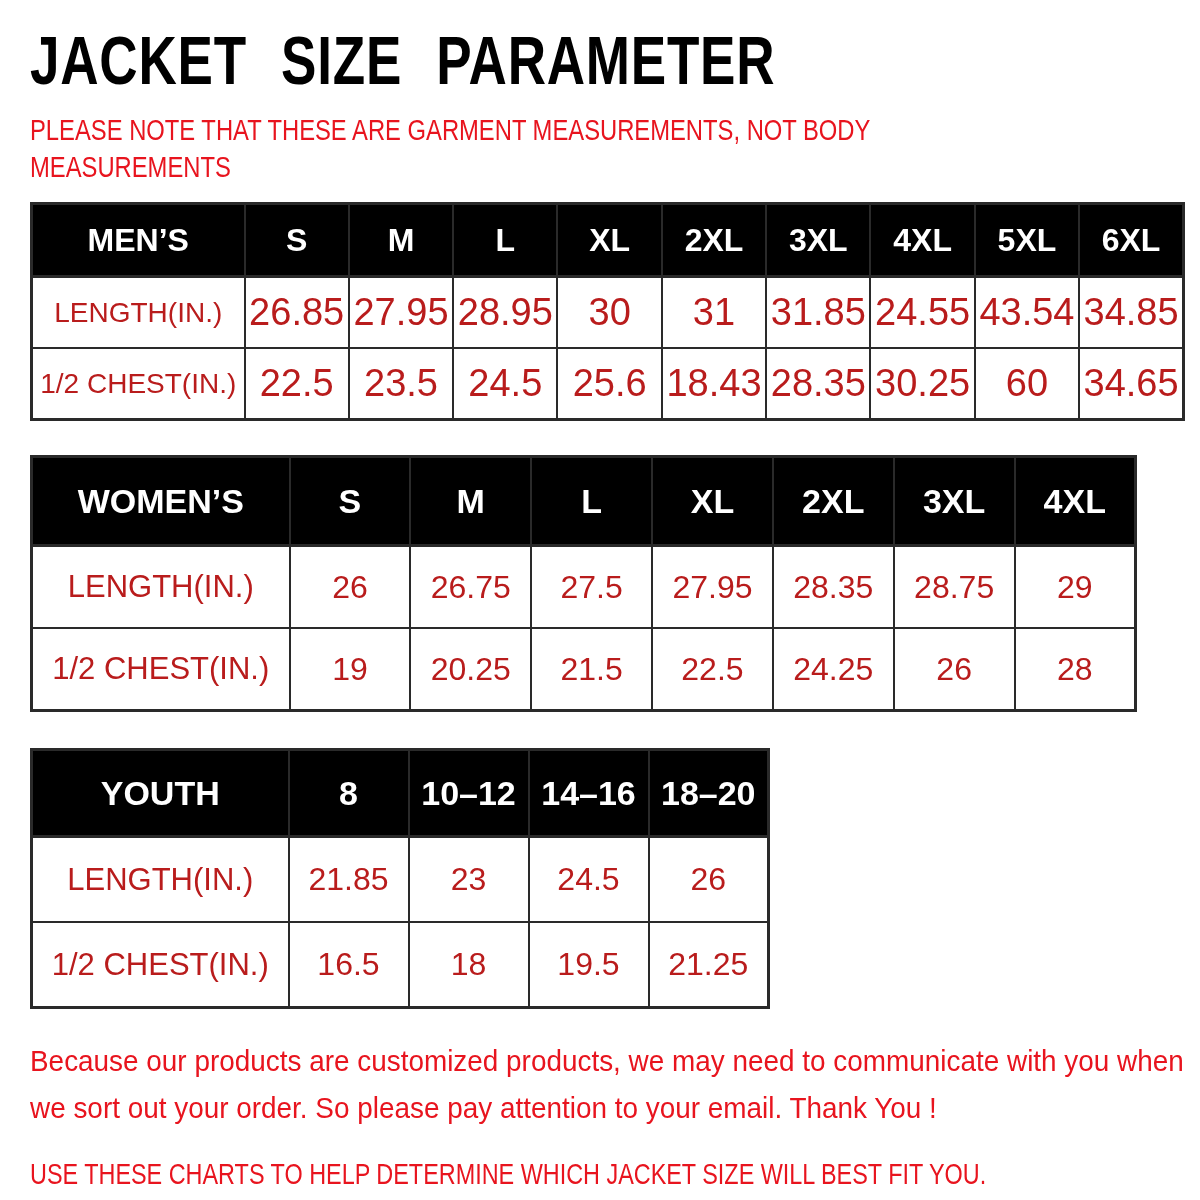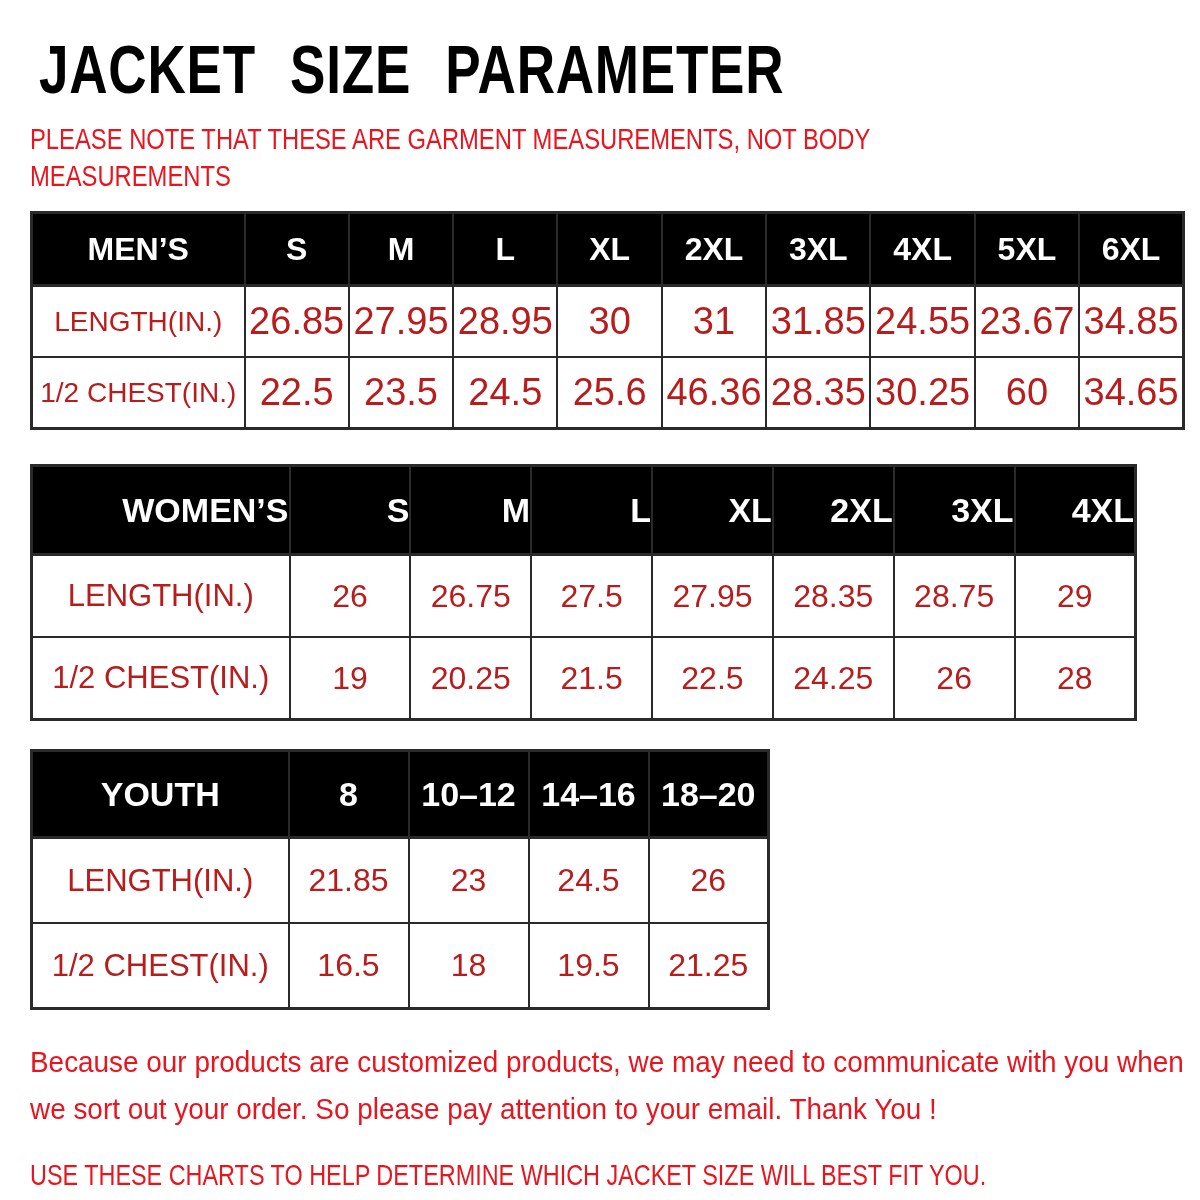--- a/index.html
+++ b/index.html
@@ -7,21 +7,21 @@
     width: 1200px;
     height: 1200px;
     background: #ffffff;
     font-family: "Liberation Sans", sans-serif;
     overflow: hidden;
     color: #111;
   }
   .page { padding: 24px 0 0 30px; }
 
   
-  .title { margin: 9px; height: 72px; }
+  .title { margin: 0; height: 72px; }
   .title .squeeze {
     display: inline-block;
     transform: scaleX(0.78);
     transform-origin: 0 50%;
     font-size: 68px;
     font-weight: bold;
     letter-spacing: 1px;
     word-spacing: 24px;
     white-space: nowrap;
     color: #000;
@@ -64,26 +64,26 @@
   
   .tbl-mens { width: 1155px; margin-top: 16px; }
   .tbl-mens col.c-label { width: 213px; }
   .tbl-mens th { height: 70px; font-size: 32px; }
   .tbl-mens td { height: 69px; font-size: 38px; }
   .tbl-mens td.lbl { font-size: 28px; }
 
   
   .tbl-womens { width: 1107px; margin-top: 34px; }
   .tbl-womens col.c-label { width: 258px; }
-  .tbl-womens th { height: 86px; font-size: 34px; text-align: right; }
+  .tbl-womens th { height: 86px; font-size: 34px; }
   .tbl-womens td { height: 80px; font-size: 32px; }
   .tbl-womens td.lbl { font-size: 31px; }
 
   
-  .tbl-youth { width: 740px; margin-top: 28px; }
+  .tbl-youth { width: 740px; margin-top: 36px; }
   .tbl-youth col.c-label { width: 257px; }
   .tbl-youth th { height: 84px; font-size: 34px; }
   .tbl-youth td { height: 83px; font-size: 32px; }
   .tbl-youth td.lbl { font-size: 31px; }
 
   
   .footer-paragraph {
     margin-top: 28px;
     color: #e8141e;
     font-size: 30px;
@@ -141,30 +141,30 @@
     <tbody>
       <tr>
         <td class="lbl">LENGTH(IN.)</td>
         <td>26.85</td>
         <td>27.95</td>
         <td>28.95</td>
         <td>30</td>
         <td>31</td>
         <td>31.85</td>
         <td>24.55</td>
-        <td>23.67</td>
+        <td>43.54</td>
         <td>34.85</td>
       </tr>
       <tr>
         <td class="lbl">1/2 CHEST(IN.)</td>
         <td>22.5</td>
         <td>23.5</td>
         <td>24.5</td>
         <td>25.6</td>
-        <td>46.36</td>
+        <td>18.43</td>
         <td>28.35</td>
         <td>30.25</td>
         <td>60</td>
         <td>34.65</td>
       </tr>
     </tbody>
   </table>
 
   <table class="size-table tbl-womens">
     <colgroup>

